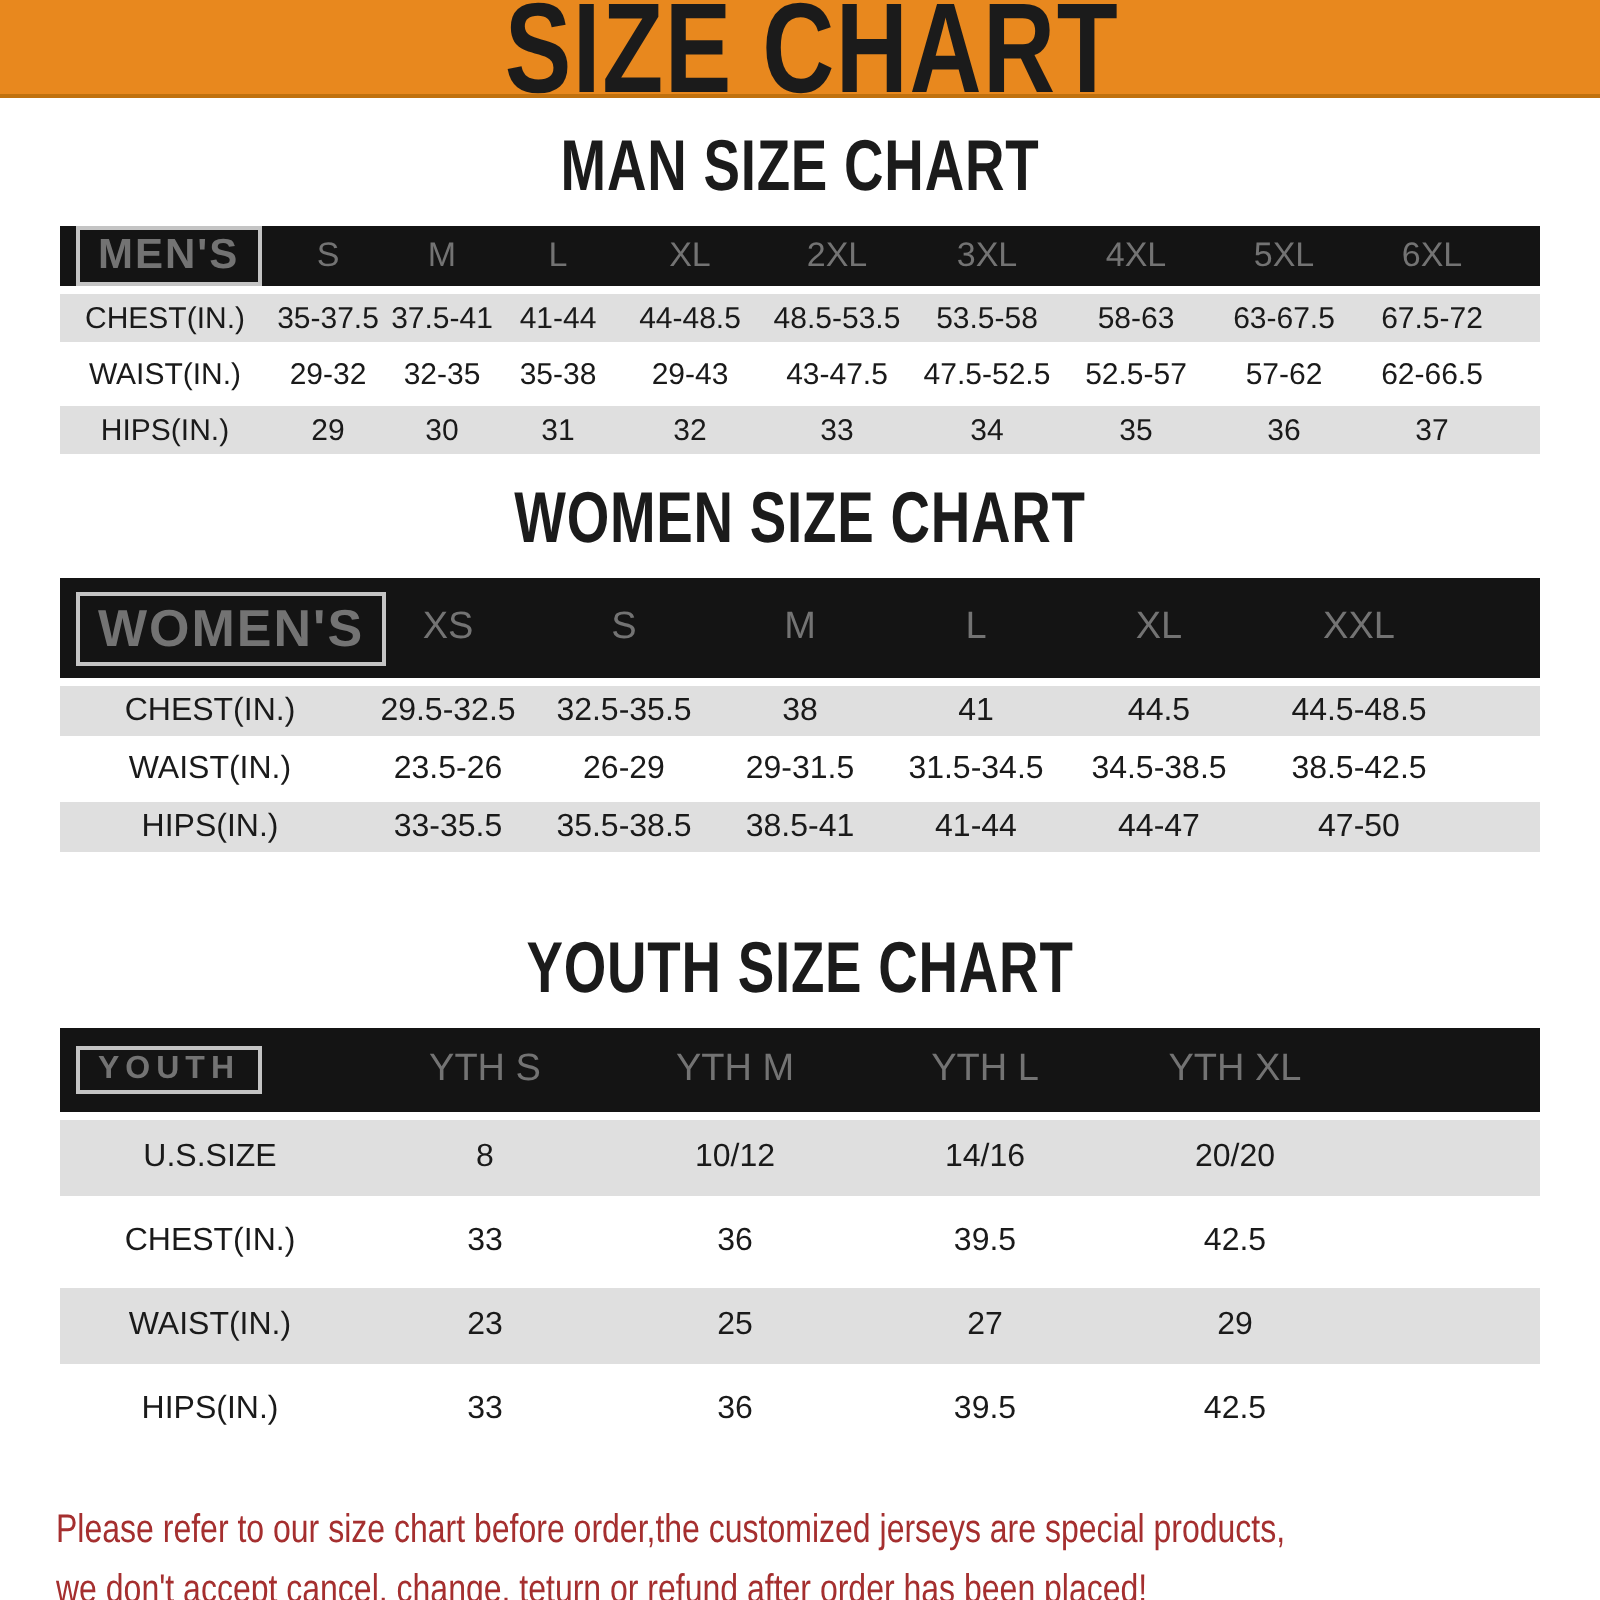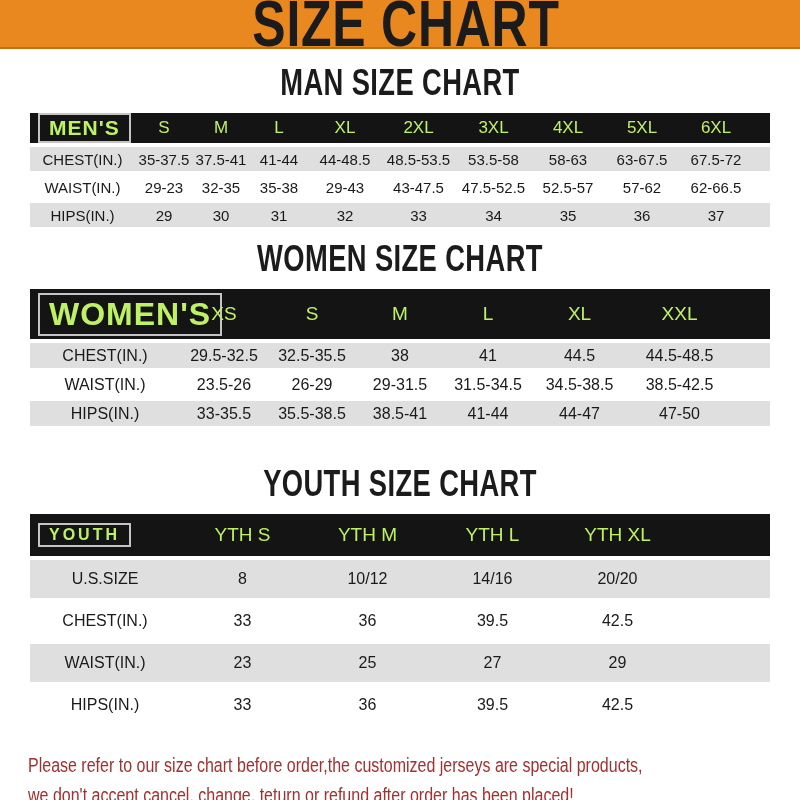--- a/index.html
+++ b/index.html
@@ -13,32 +13,32 @@
     display:flex;align-items:center;justify-content:center;padding-left:12px;}
   .banner h1{font-size:64px;font-weight:800;color:var(--ink);line-height:1;
     transform:scaleX(0.78);letter-spacing:1px;white-space:nowrap;}
   h2.section-heading{margin-top:14px;height:40px;line-height:40px;text-align:center;
     font-size:36px;font-weight:800;color:var(--ink);transform:scaleX(0.76);
     letter-spacing:0.5px;white-space:nowrap;margin-bottom:0;}
   section + h2.section-heading{margin-top:8px;}
   h2#h-youth{margin-top:34px;}
   table.size-table{width:740px;margin:6px 30px 0;border-collapse:separate;
     border-spacing:0 4px;table-layout:fixed;}
-  thead th{background:var(--bar);color:#bef264;font-weight:normal;padding:0;}
+  thead th{background:var(--bar);color:#737373;font-weight:normal;padding:0;}
   thead th.bar-corner{text-align:left;padding-left:8px;}
   .bar-label{display:inline-block;border:2px solid rgba(255,255,255,0.75);
     padding:1px 9px;font-weight:bold;white-space:nowrap;}
   tbody td{text-align:center;color:#1a1a1a;padding:0;white-space:nowrap;}
   tr.shade td{background:var(--shade);}
   tr.plain td{background:#fff;}
   
   .men thead tr{height:30px;} .men .bar-label{font-size:21px;letter-spacing:1px;}
   .men thead th{font-size:17px;} .men tbody tr{height:24px;} .men tbody td{font-size:15px;}
   
-  .women thead tr{height:50px;} .women .bar-label{font-size:32px;letter-spacing:1px;}
+  .women thead tr{height:50px;} .women .bar-label{font-size:26px;letter-spacing:1px;}
   .women thead th{font-size:19px;} .women tbody tr{height:25px;} .women tbody td{font-size:16px;}
   
   .youth thead tr{height:42px;} .youth .bar-label{font-size:16px;letter-spacing:3px;}
   .youth thead th{font-size:19px;} .youth tbody tr{height:38px;} .youth tbody td{font-size:16px;}
   .footer-note{margin:22px 28px 0;color:var(--red);font-size:20px;line-height:30px;}
   .footer-note .line{transform:scaleX(0.8);transform-origin:0 50%;white-space:nowrap;}
   .bottom-strip{height:6px;background:var(--strip);margin-top:8px;}
 </style>
 </head>
 <body>
@@ -88,21 +88,21 @@
             <td class="size-cell">44-48.5</td>
             <td class="size-cell">48.5-53.5</td>
             <td class="size-cell">53.5-58</td>
             <td class="size-cell">58-63</td>
             <td class="size-cell">63-67.5</td>
             <td class="size-cell">67.5-72</td>
             <td class="row-spacer"></td>
           </tr>
           <tr class="plain">
             <td class="row-label">WAIST(IN.)</td>
-            <td class="size-cell">29-23</td>
+            <td class="size-cell">29-32</td>
             <td class="size-cell">32-35</td>
             <td class="size-cell">35-38</td>
             <td class="size-cell">29-43</td>
             <td class="size-cell">43-47.5</td>
             <td class="size-cell">47.5-52.5</td>
             <td class="size-cell">52.5-57</td>
             <td class="size-cell">57-62</td>
             <td class="size-cell">62-66.5</td>
             <td class="row-spacer"></td>
           </tr>

